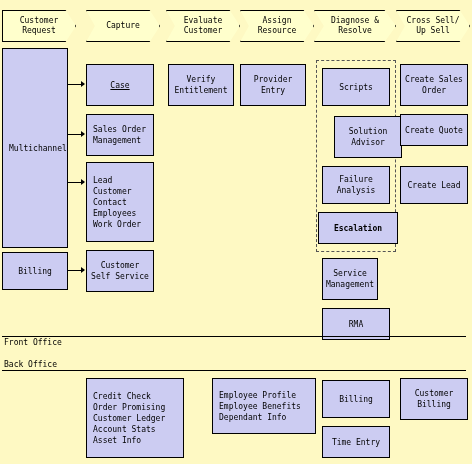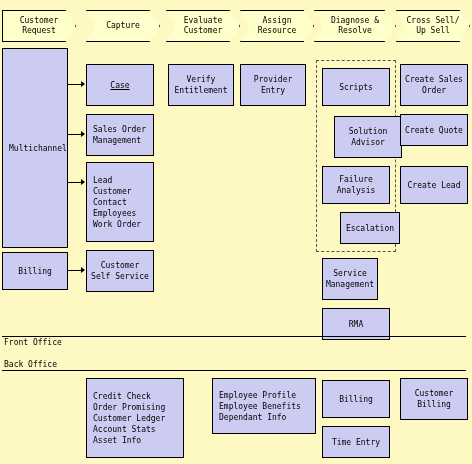--- a/index.html
+++ b/index.html
@@ -114,21 +114,21 @@
 Self Service</div>
     <div class="box" style="left: 168px; top: 64px; width: 66px; height: 42px;">Verify
 Entitlement</div>
     <div class="box" style="left: 240px; top: 64px; width: 66px; height: 42px;">Provider
 Entry</div>
     <div class="box" style="left: 322px; top: 68px; width: 68px; height: 38px;">Scripts</div>
     <div class="box" style="left: 322px; top: 116px; width: 68px; height: 42px; margin-left: 12px;">Solution
 Advisor</div>
     <div class="box" style="left: 322px; top: 166px; width: 68px; height: 38px;">Failure
 Analysis</div>
-    <div class="box" style="left: 340px; top: 212px; width: 60px; height: 32px;">Escalation</div>
+    <div class="box" style="left: 318px; top: 212px; width: 80px; height: 32px; font-weight: bold;">Escalation</div>
     <div class="box" style="left: 322px; top: 258px; width: 56px; height: 42px;">Service
 Management</div>
     <div class="box" style="left: 322px; top: 308px; width: 68px; height: 32px;">RMA</div>
     <div class="box" style="left: 400px; top: 64px; width: 68px; height: 42px;">Create Sales
 Order</div>
     <div class="box" style="left: 400px; top: 114px; width: 68px; height: 32px;">Create Quote</div>
     <div class="box" style="left: 400px; top: 166px; width: 68px; height: 38px;">Create Lead</div>
     <div class="box left" style="left: 86px; top: 378px; width: 98px; height: 80px;">Credit Check
 Order Promising
 Customer Ledger

